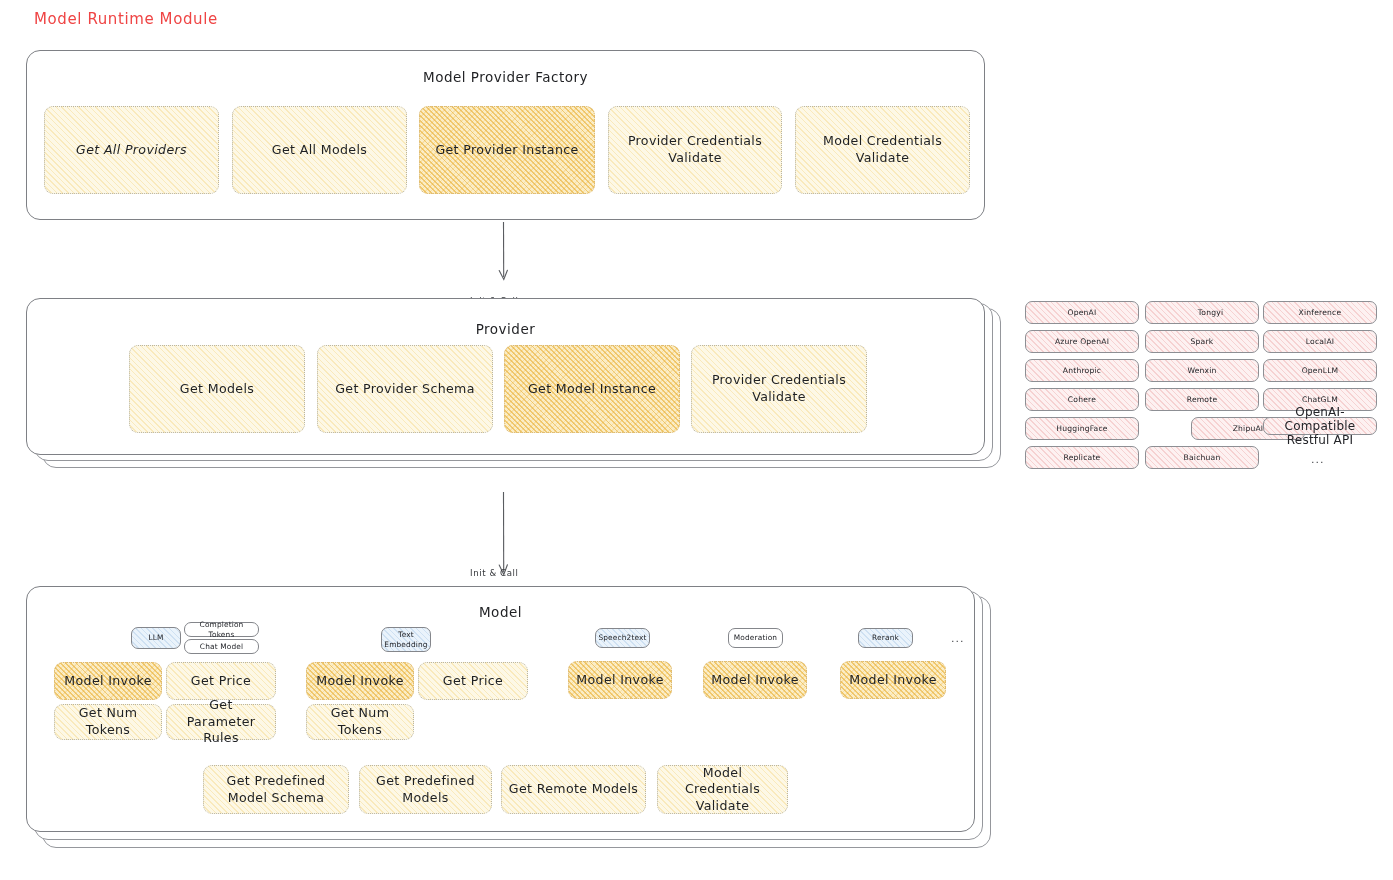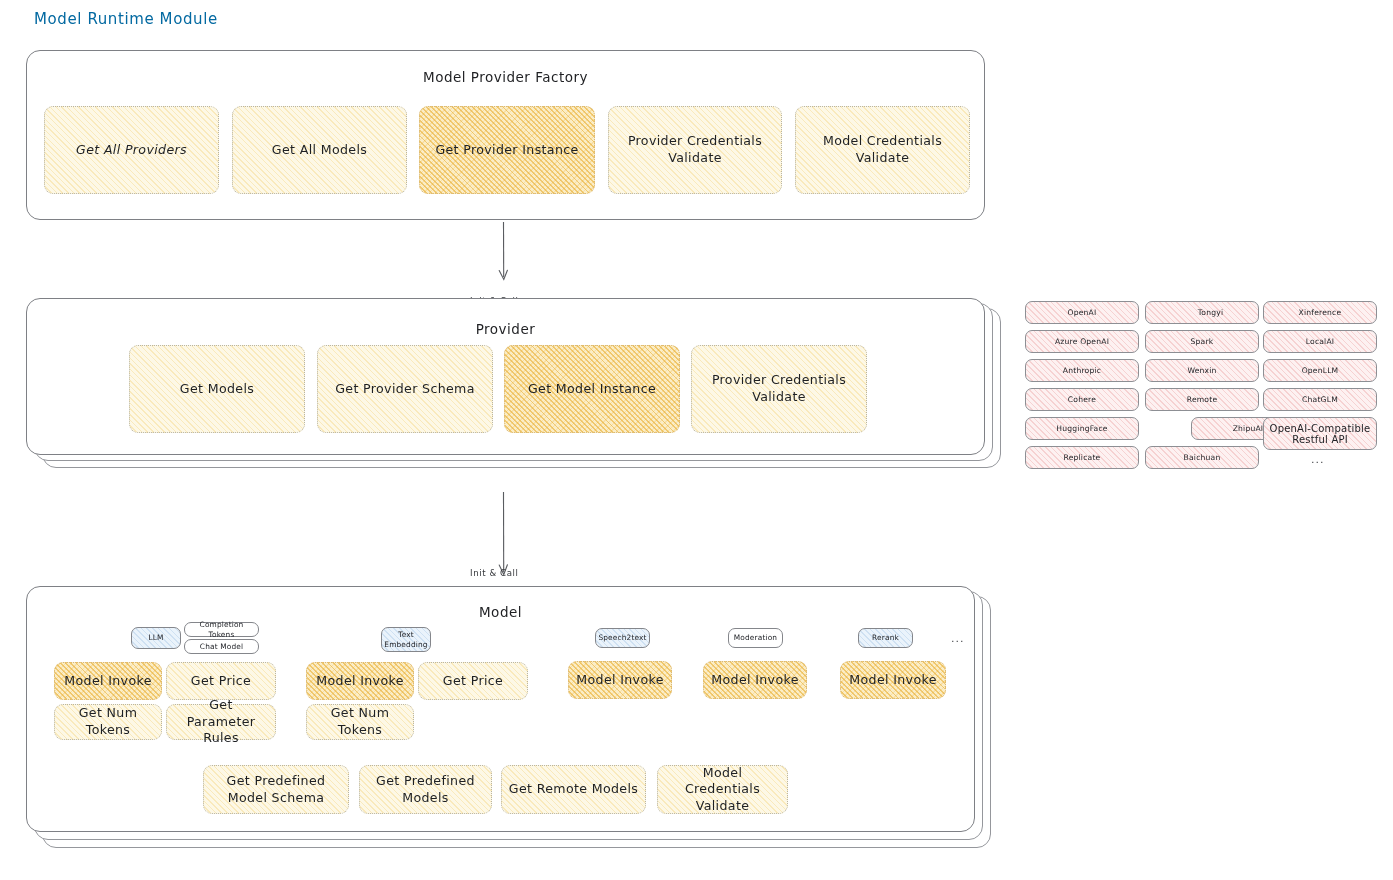--- a/index.html
+++ b/index.html
@@ -23,21 +23,21 @@
   .hand {
     font-family: "DejaVu Sans", sans-serif;
     color: #1f2023;
     letter-spacing: .4px;
   }
 
   #page-title {
     position: absolute;
     left: 34px; top: 10px;
     font-size: 15px;
-    color: #0369a1;
+    color: #ef4444;
     letter-spacing: .6px;
   }
 
   
   .group {
     position: absolute;
     background: #ffffff;
     border: 1.15px solid #7e8085;
     border-radius: 14px;
   }
@@ -206,21 +206,21 @@
   <div class="pill" style="left:1145px; top:330px; width:114px; height:23px;">Spark</div>
   <div class="pill" style="left:1145px; top:359px; width:114px; height:23px;">Wenxin</div>
   <div class="pill" style="left:1145px; top:388px; width:114px; height:23px;">Remote</div>
   <div class="pill" style="left:1145px; top:417px; width:114px; height:23px;margin-left:46px;">ZhipuAI</div>
   <div class="pill" style="left:1145px; top:446px; width:114px; height:23px;">Baichuan</div>
 
   <div class="pill" style="left:1263px; top:301px; width:114px; height:23px;">Xinference</div>
   <div class="pill" style="left:1263px; top:330px; width:114px; height:23px;">LocalAI</div>
   <div class="pill" style="left:1263px; top:359px; width:114px; height:23px;">OpenLLM</div>
   <div class="pill" style="left:1263px; top:388px; width:114px; height:23px;">ChatGLM</div>
-  <div class="pill" style="left:1263px; top:417px; width:114px; height:33px; font-size:10px;">OpenAI-Compatible Restful API</div>
+  <div class="pill" style="left:1263px; top:417px; width:114px; height:18px; font-size:12px;">OpenAI-Compatible Restful API</div>
   <div class="ellipsis-mark hand" style="left:1311px; top:453px;">...</div>
 
   <div class="connector" style="left:495px; top:492px;">
     <svg width="20" height="95" viewBox="0 0 20 95">
       <path d="M8.5 0 L8.7 80" stroke="#5a5c60" stroke-width="1.1" fill="none"></path>
       <path d="M4.2 73 L8.8 82.5 L12.4 72.8" stroke="#5a5c60" stroke-width="1.1" fill="none" stroke-linecap="round"></path>
     </svg>
   </div>
   <div class="conn-label hand" style="left:470px; top:524px;">Init &amp; Call</div>
 

